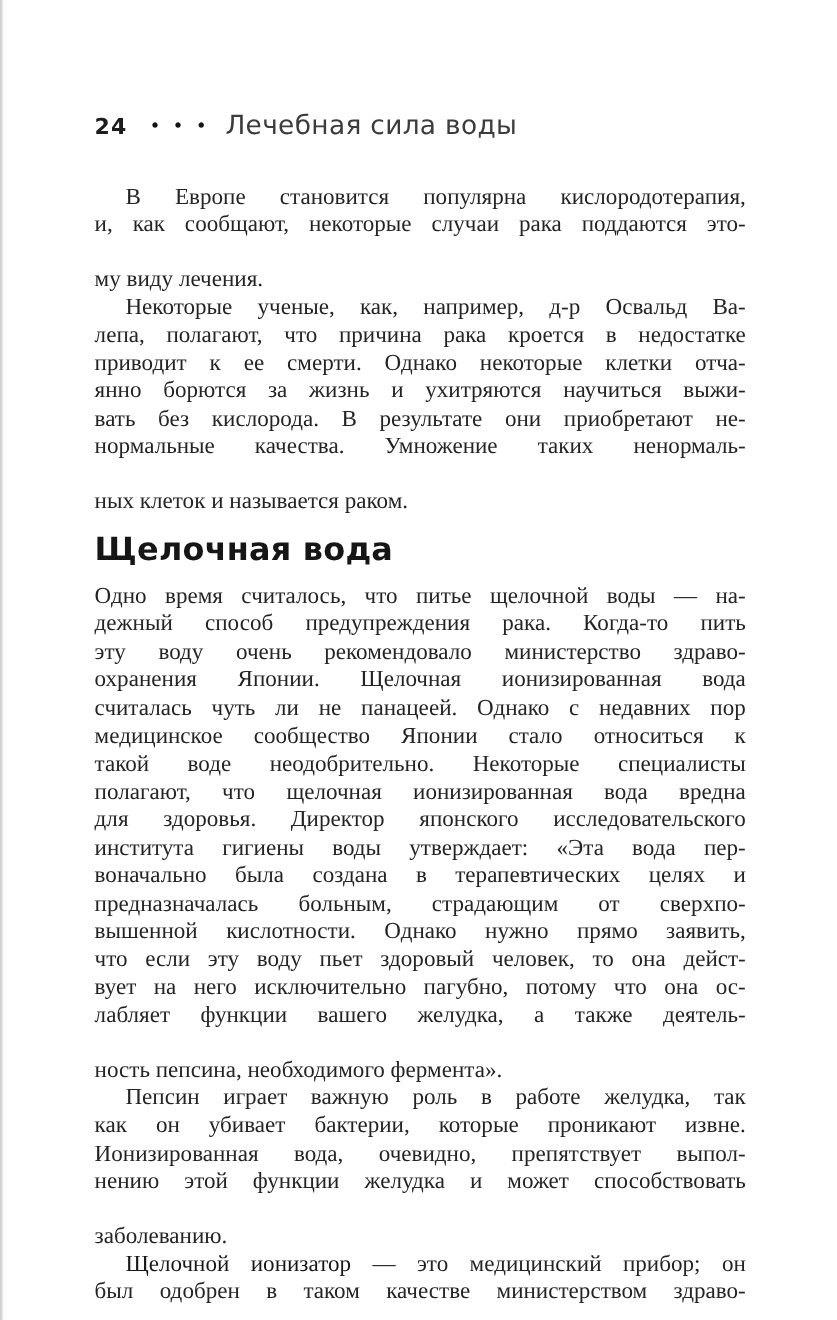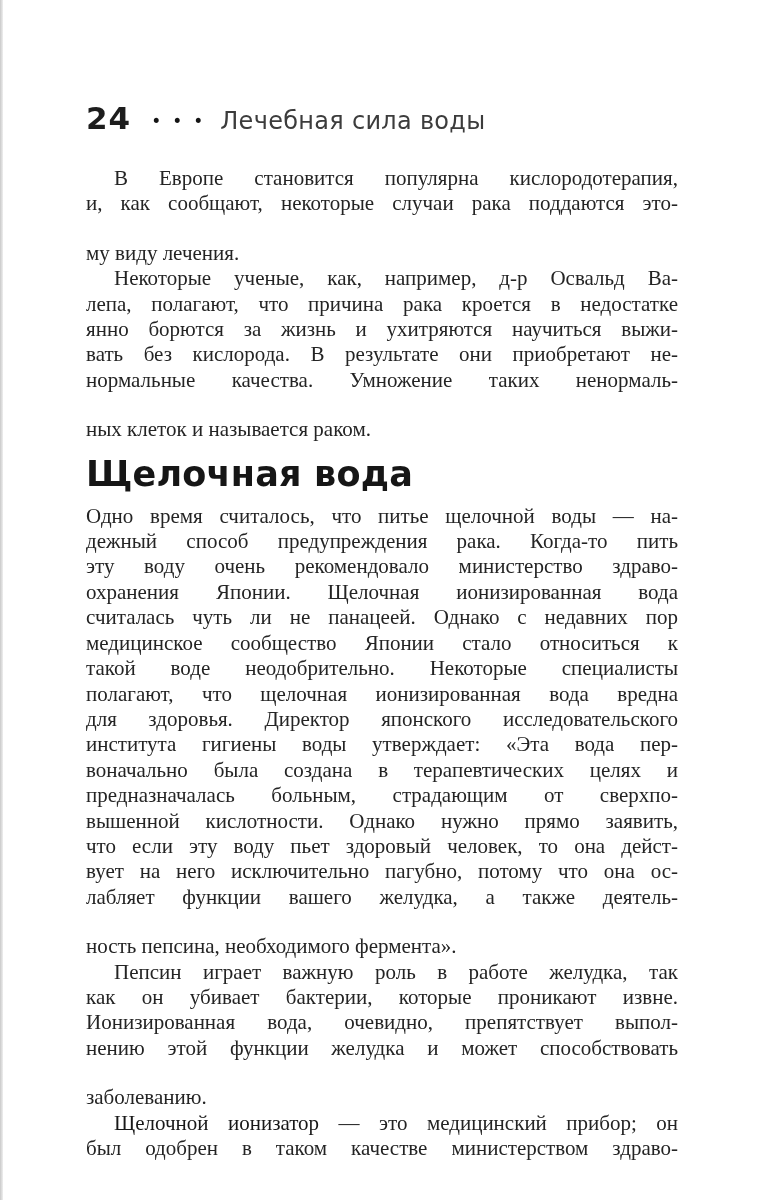--- a/index.html
+++ b/index.html
@@ -24,21 +24,21 @@
     background: linear-gradient(to right, #c9c9c9, #efefef);
   }
   .page-header {
     position: absolute;
     left: 86px; top: 100px;
     display: flex;
     align-items: baseline;
     font-family: "DejaVu Sans", sans-serif;
   }
   .page-number {
-    font-size: 31px;
+    font-size: 20px;
     font-weight: bold;
     color: #1d1d1d;
     letter-spacing: 1px;
   }
   .separator-dots {
     margin-left: 20px;
     font-size: 17px;
     letter-spacing: 11px;
     color: #141414;
     position: relative;
@@ -65,21 +65,21 @@
     text-align-last: justify;
   }
   .line.short { text-align-last: left; margin-top: 24px; }
   .line.indent { text-indent: 28px; }
   .bold { font-weight: normal; color: #181818; }
   .section-heading {
     margin: 0;
     padding: 14px 0 13px 0;
     font-family: "DejaVu Sans", sans-serif;
     font-weight: bold;
-    font-size: 35px;
+    font-size: 29px;
     line-height: 34px;
     color: #161616;
     letter-spacing: 0.2px;
   }
 </style>
 </head>
 <body>
 
 <div class="page">
   <div class="scan-edge"></div>
@@ -92,20 +92,21 @@
 
   <main class="page-content">
       <div class="paragraph">
         <div class="line indent">В Европе становится популярна кислородотерапия,</div>
         <div class="line">и, как сообщают, некоторые случаи рака поддаются это-</div>
         <div class="line short">му виду лечения.</div>
       </div>
       <div class="paragraph">
         <div class="line indent">Некоторые ученые, как, например, д-р Освальд Ва-</div>
         <div class="line">лепа, полагают, что причина рака кроется в недостатке</div>
+        <div class="line">приводит к ее смерти. Однако некоторые клетки отча-</div>
         <div class="line">янно борются за жизнь и ухитряются научиться выжи-</div>
         <div class="line">вать без кислорода. В результате они приобретают не-</div>
         <div class="line">нормальные качества. Умножение таких ненормаль-</div>
         <div class="line short">ных клеток и называется раком.</div>
       </div>
       <h2 class="section-heading">Щелочная вода</h2>
       <div class="paragraph">
         <div class="line">Одно время считалось, что питье щелочной воды — на-</div>
         <div class="line">дежный способ предупреждения рака. Когда-то пить</div>
         <div class="line">эту воду очень рекомендовало министерство здраво-</div>

